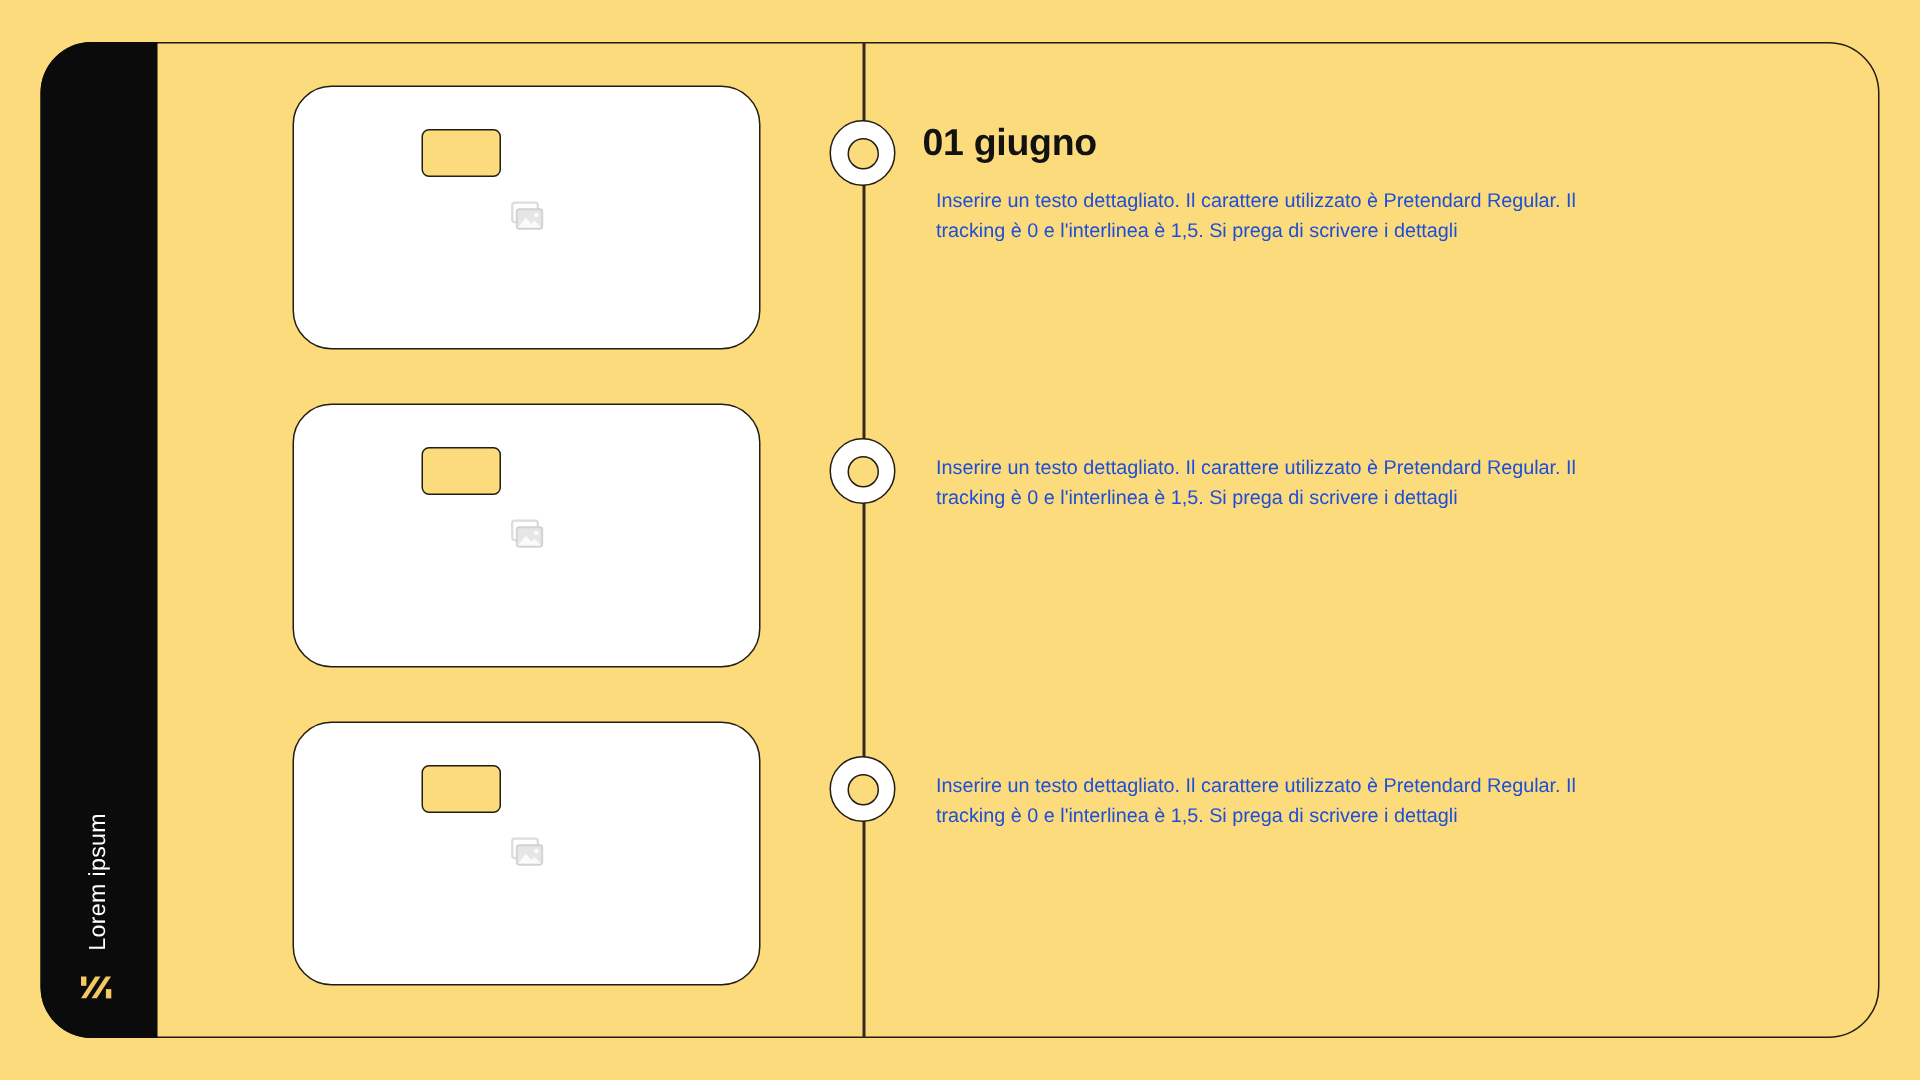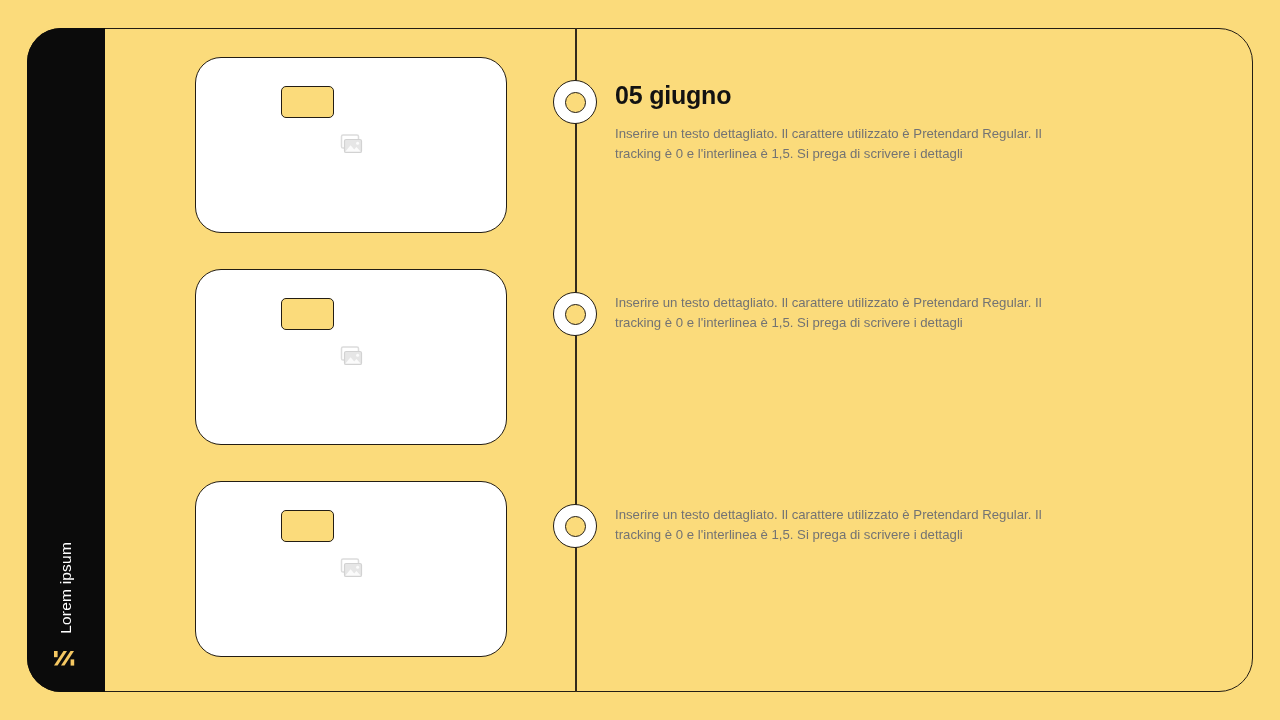--- a/index.html
+++ b/index.html
@@ -164,23 +164,23 @@
   .txt-title {
     font-size: 25px;
     font-weight: bold;
     color: #121212;
     letter-spacing: -0.2px;
     line-height: 1.15;
     margin: 0 0 14px 0;
   }
   .txt-body {
     font-size: 13.2px;
-    color: #737373;
+    color: #1d4ed8;
     line-height: 1.55;
-    margin: 0;
+    margin: 9px;
     width: 440px;
   }
 </style>
 </head>
 <body>
 
 <div class="slide">
 
   <div class="frame"></div>
 
@@ -211,21 +211,21 @@
         </svg>
       </div>
     </div>
     <div class="card-tab"></div>
 
     <div class="marker">
       <div class="marker-hole"></div>
     </div>
 
     <div class="txt">
-      <h2 class="txt-title">05 giugno</h2>
+      <h2 class="txt-title">01 giugno</h2>
       <p class="txt-body">Inserire un testo dettagliato. Il carattere utilizzato è Pretendard Regular. Il tracking è 0 e l'interlinea è 1,5. Si prega di scrivere i dettagli</p>
     </div>
   </div>
 
   <div class="row row-2">
     <div class="card">
       <div class="card-inner">
         <svg class="ph-icon" viewBox="0 0 28 28">
           <rect x="4.5" y="4.0" width="17" height="13" rx="1.6" fill="none" stroke="#dcdcdc" stroke-width="1.5"></rect>
           <rect x="7.5" y="8.5" width="17" height="13" rx="1.6" fill="#e6e6e6" stroke="#d2d2d2" stroke-width="1.2"></rect>

